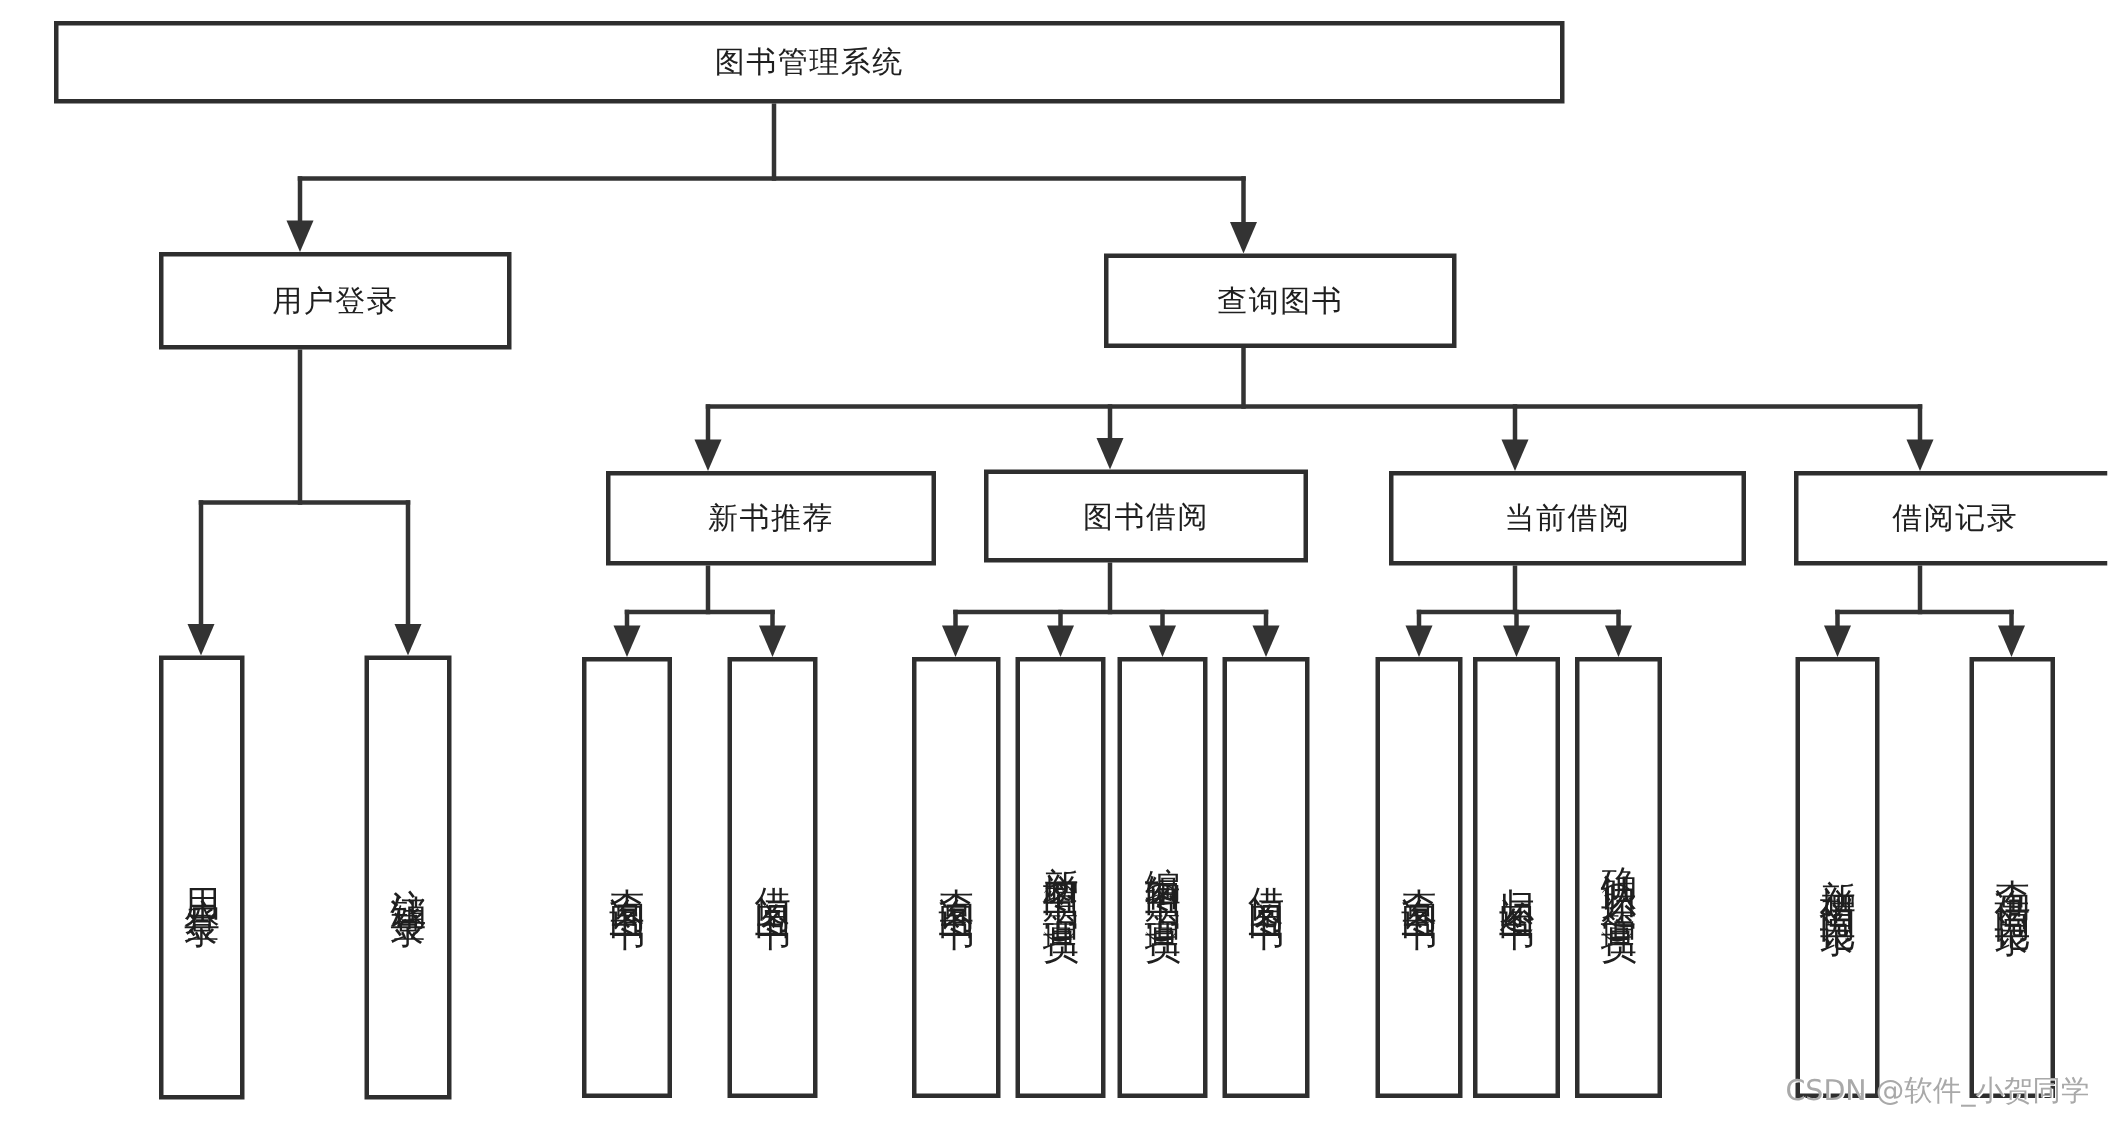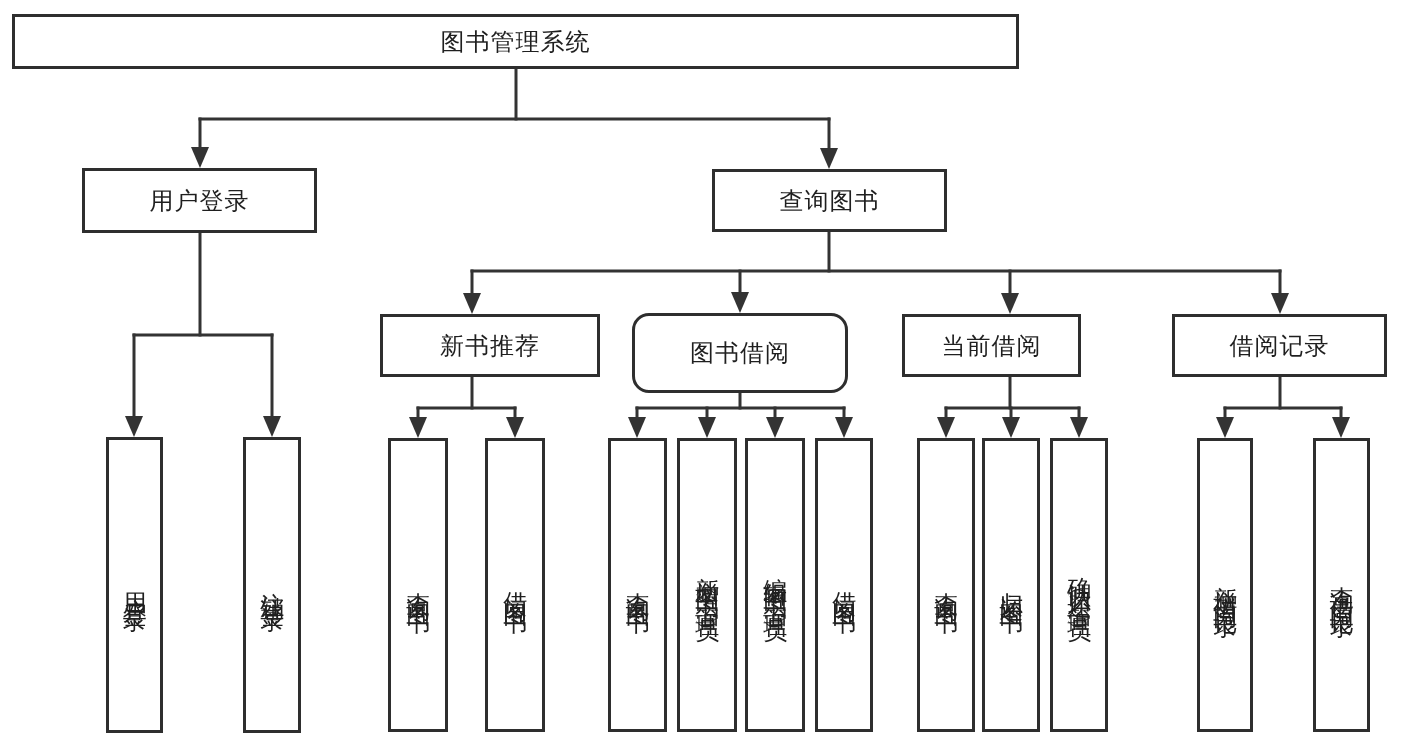--- a/index.html
+++ b/index.html
@@ -26,23 +26,24 @@
     position: absolute;
     box-sizing: border-box;
     border: 3px solid #2e2e2e;
     background: #ffffff;
     display: flex;
     align-items: center;
     justify-content: center;
     color: #1f1f1f;
   }
   .node.hbox {
-    font-size: 24px;
+    font-size: 20px;
     letter-spacing: 1px;
     white-space: nowrap;
+    margin-left: 24px;
   }
   .node.vbox .vlabel {
     writing-mode: vertical-rl;
     text-orientation: mixed;
     font-size: 24px;
     line-height: 1.1;
     letter-spacing: 6px;
     color: #1f1f1f;
   }
   .watermark {
@@ -119,24 +120,24 @@
       </div>
       <div class="node hbox" style="left: 82px; top: 168px; width: 235px; height: 65px;">
         <span class="hlabel">用户登录</span>
       </div>
       <div class="node hbox" style="left: 712px; top: 169px; width: 235px; height: 63px;">
         <span class="hlabel">查询图书</span>
       </div>
       <div class="node hbox" style="left: 380px; top: 314px; width: 220px; height: 63px;">
         <span class="hlabel">新书推荐</span>
       </div>
-      <div class="node hbox" style="left: 632px; top: 313px; width: 216px; height: 80px; border-radius: 17px;">
+      <div class="node hbox" style="left: 632px; top: 313px; width: 216px; height: 62px;">
         <span class="hlabel">图书借阅</span>
       </div>
-      <div class="node hbox" style="left: 902px; top: 314px; width: 179px; height: 63px; text-align: center;">
+      <div class="node hbox" style="left: 902px; top: 314px; width: 238px; height: 63px; text-align: center;">
         <span class="hlabel">当前借阅</span>
       </div>
       <div class="node hbox" style="left: 1172px; top: 314px; width: 215px; height: 63px;">
         <span class="hlabel">借阅记录</span>
       </div>
       <div class="node vbox" style="left: 106px; top: 437px; width: 57px; height: 296px;">
         <span class="vlabel">用户登录</span>
       </div>
       <div class="node vbox" style="left: 243px; top: 437px; width: 58px; height: 296px;">
         <span class="vlabel">注销登录</span>
@@ -168,13 +169,14 @@
       <div class="node vbox" style="left: 1050px; top: 438px; width: 58px; height: 294px;">
         <span class="vlabel">确认归还（管理员）</span>
       </div>
       <div class="node vbox" style="left: 1197px; top: 438px; width: 56px; height: 294px;">
         <span class="vlabel">新增借阅记录</span>
       </div>
       <div class="node vbox" style="left: 1313px; top: 438px; width: 57px; height: 294px;">
         <span class="vlabel">查询借阅记录</span>
       </div>
     </div>
+  <div class="watermark">CSDN @软件_小贺同学</div>
 </div>
 
 </body></html>

